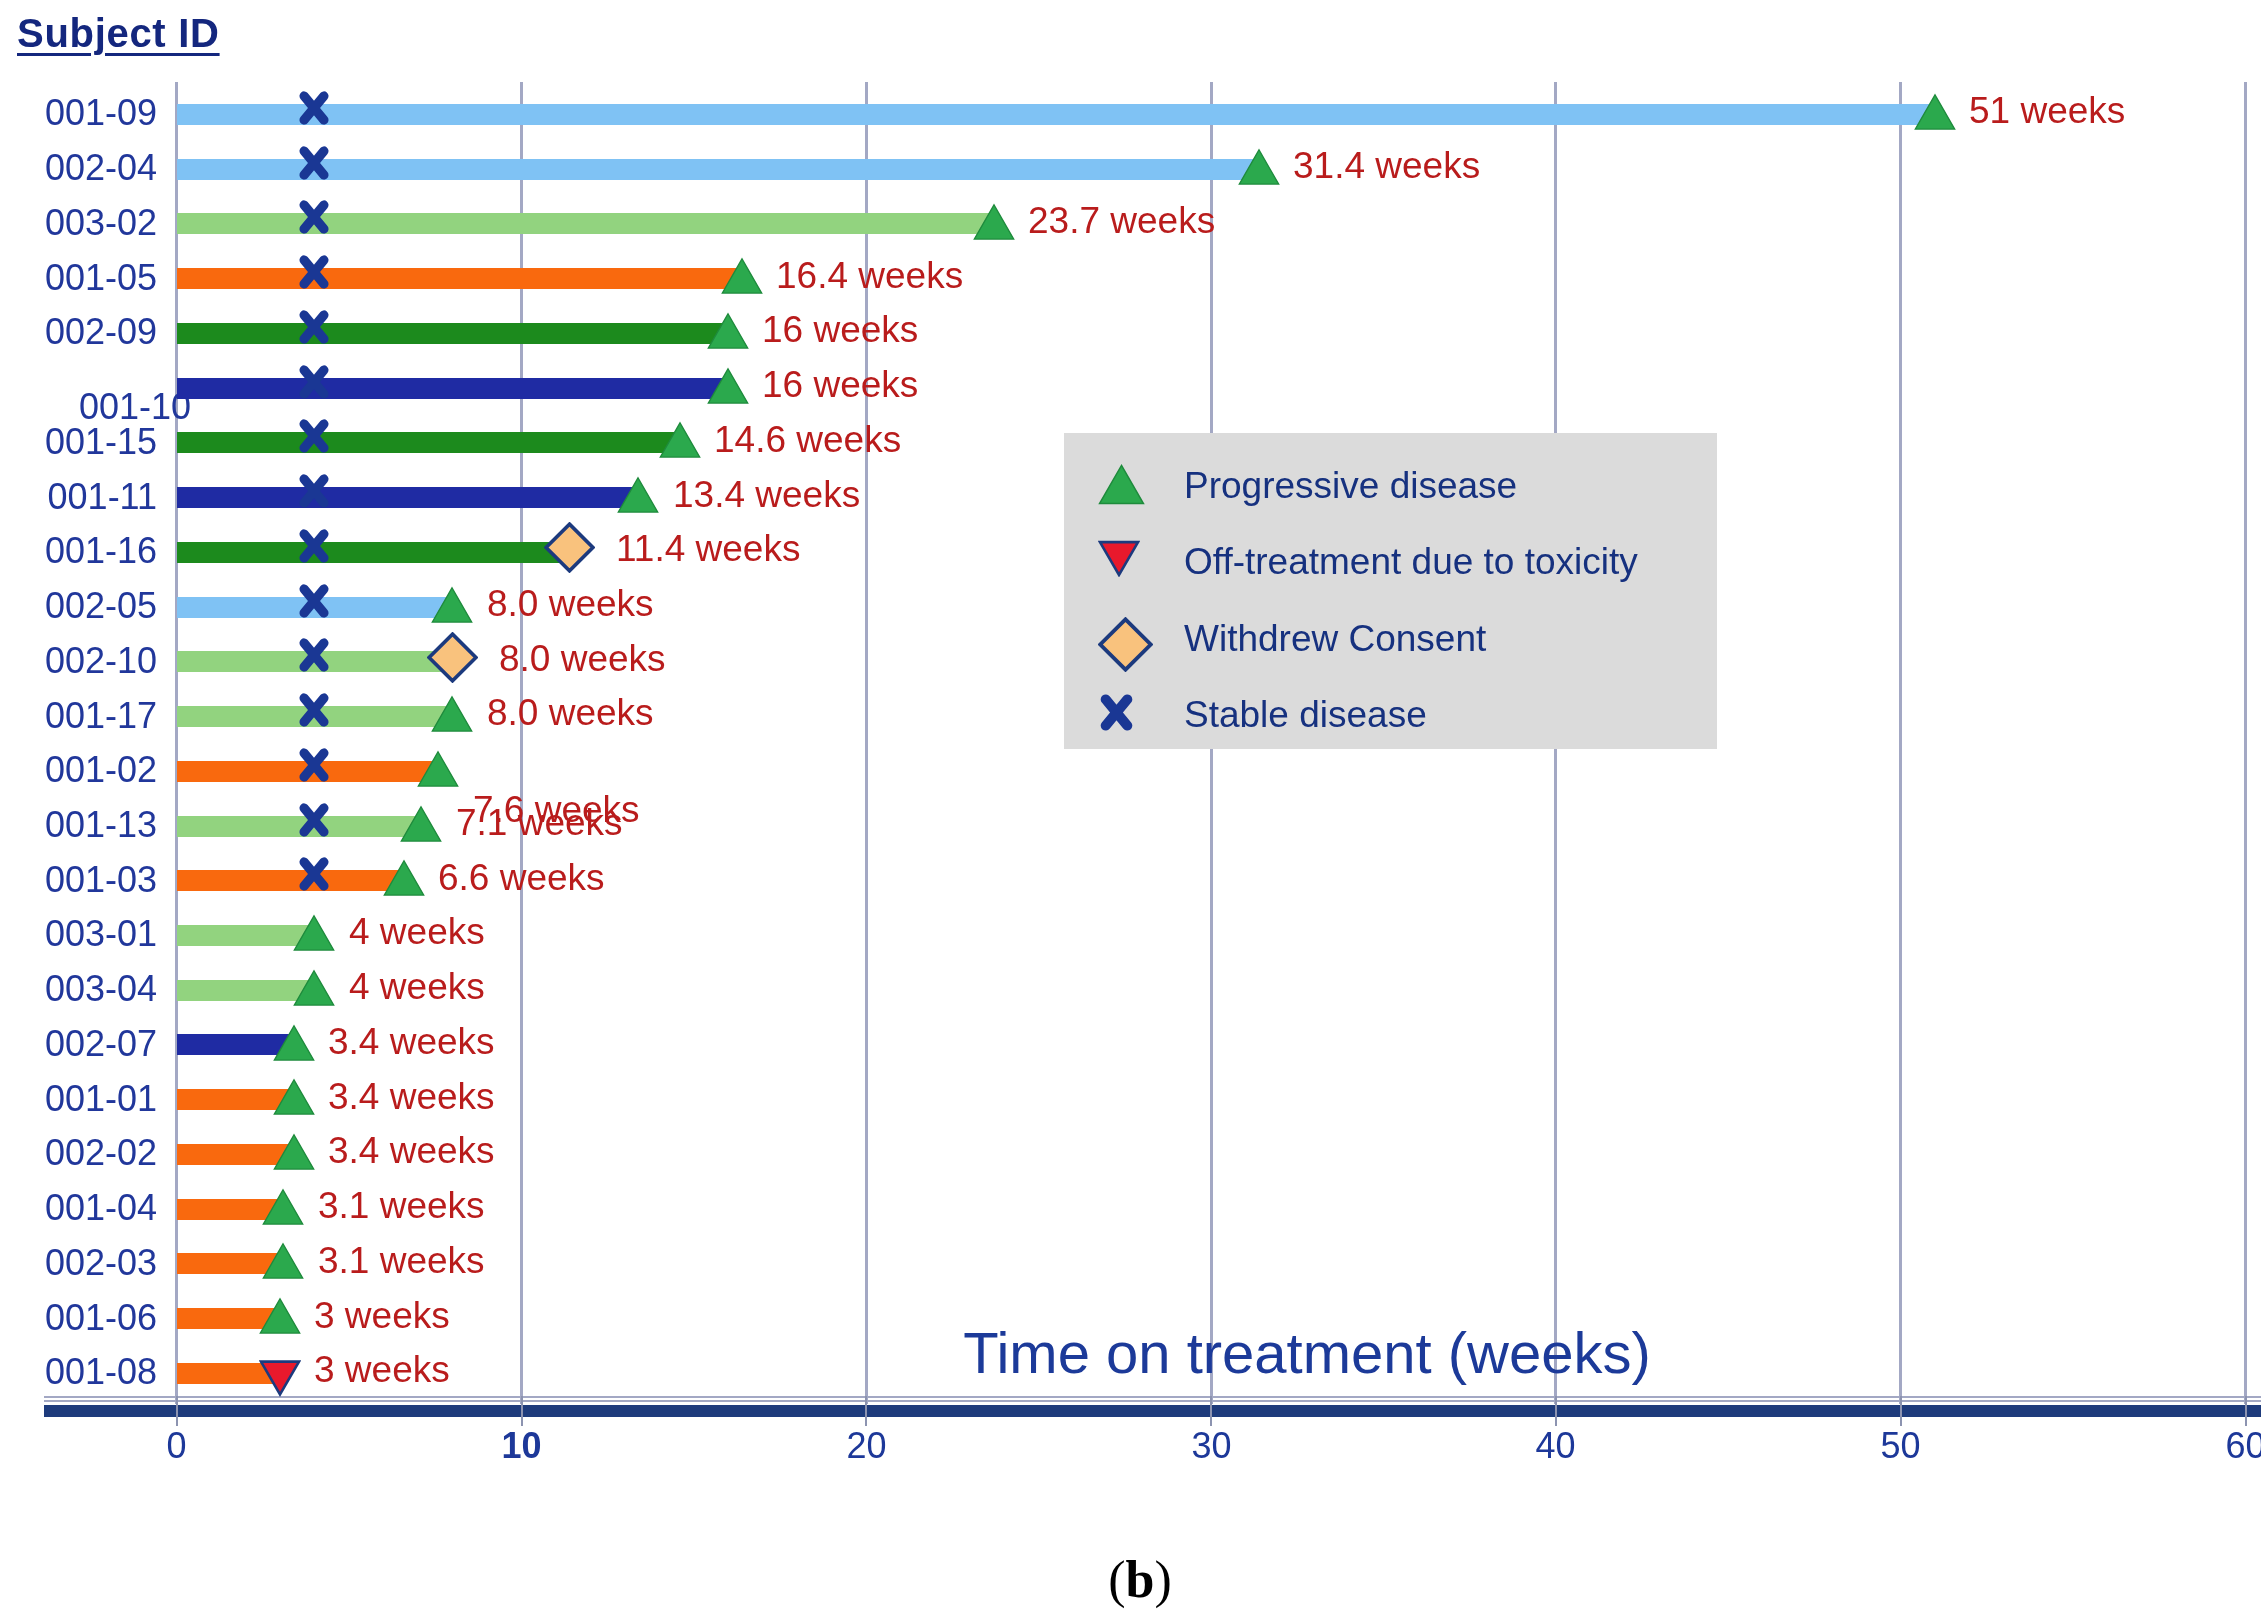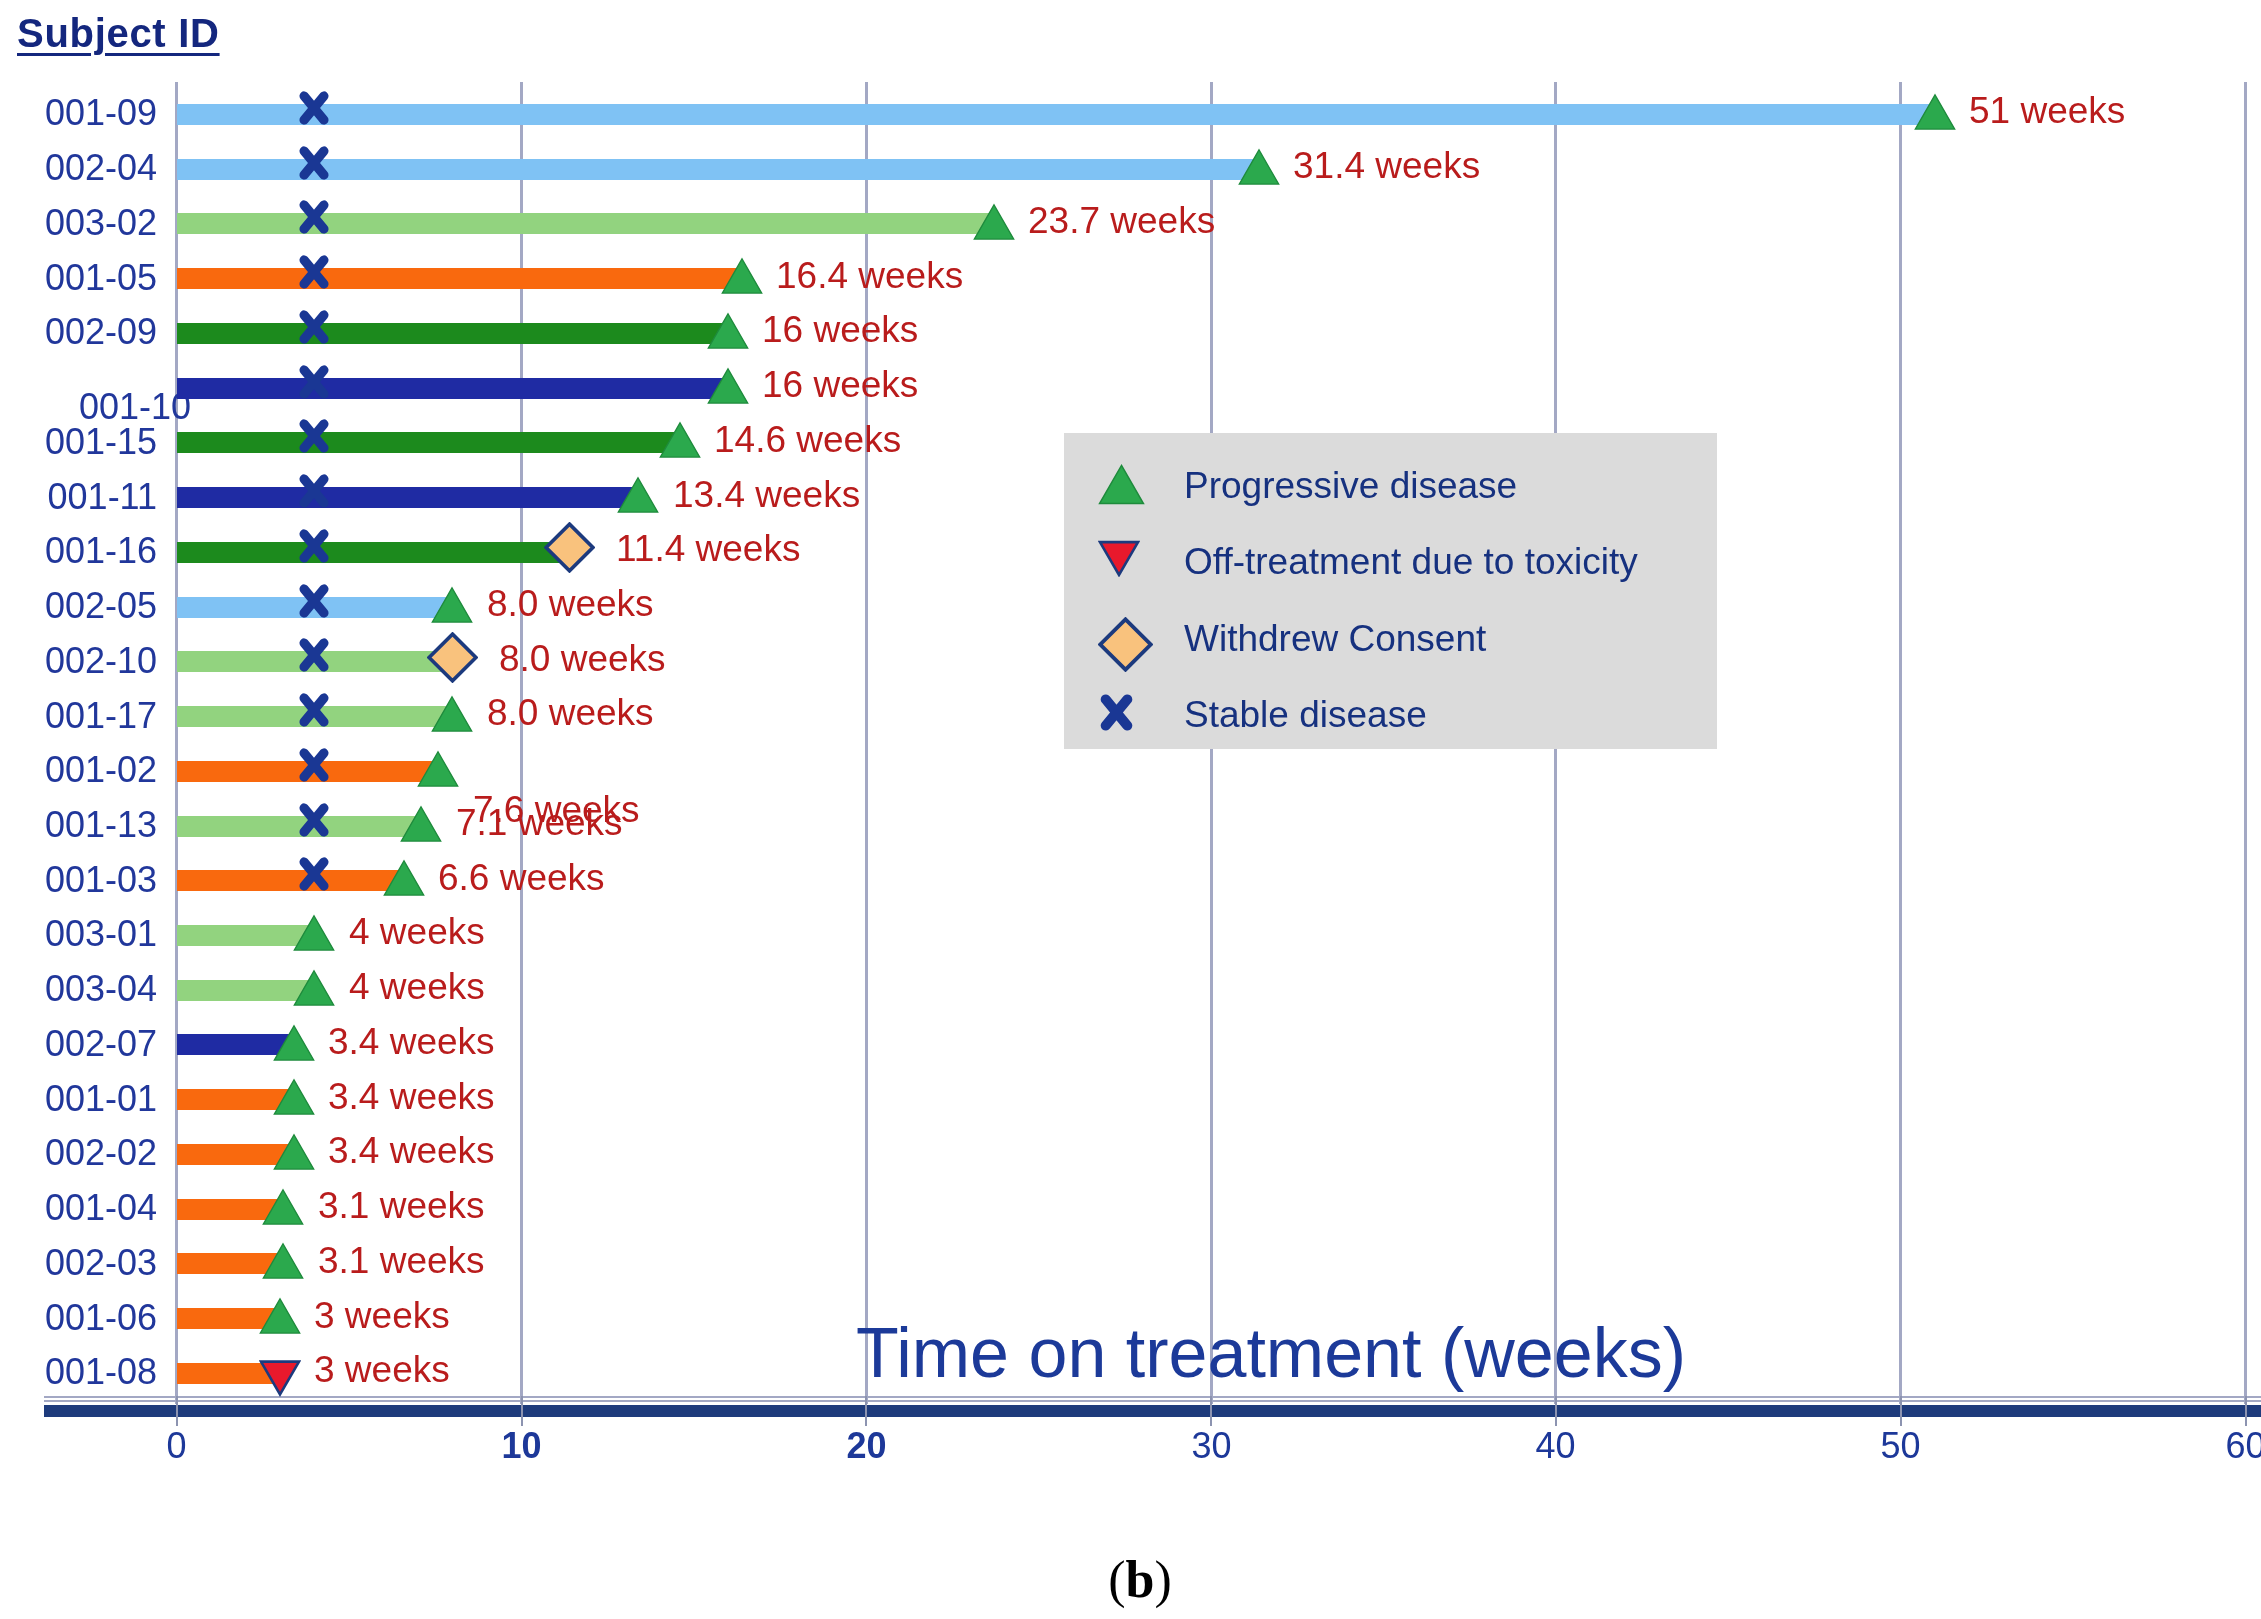--- a/index.html
+++ b/index.html
@@ -15,22 +15,22 @@
   .gridline{position:absolute;width:2.7px;background:#A3A8C4;z-index:1;}
   .tickstub{position:absolute;width:2.1px;background:#8C93B0;z-index:4;}
   .bar{position:absolute;height:20.5px;z-index:2;}
   .marker{position:absolute;z-index:3;line-height:0;}
   .rowlabel{position:absolute;left:0;width:157px;text-align:right;font-size:36px;line-height:37px;color:#21379B;z-index:2;}
   .vallabel{position:absolute;font-size:37px;line-height:37px;color:#b91c1c;white-space:nowrap;z-index:3;}
   .axis-gray{position:absolute;left:44px;width:2217px;height:2.1px;background:#A3A8C4;z-index:2;}
   .axis-band{position:absolute;left:44px;width:2217px;background:#1E3B7C;z-index:3;}
   .ticklabel{position:absolute;width:137px;text-align:center;font-size:36px;line-height:37px;color:#1D3899;z-index:2;}
   .axis-title{
-    position:absolute;left:1271px;top:1319px;transform:translateX(-50%);
-    font-size:70px;line-height:68px;color:#1C3A99;white-space:nowrap;z-index:2;
+    position:absolute;left:1307px;top:1319px;transform:translateX(-50%);
+    font-size:58px;line-height:68px;color:#1C3A99;white-space:nowrap;z-index:2;
   }
   .legend{position:absolute;background:#DBDBDB;z-index:5;}
   .legend .lrow{position:absolute;left:0;width:100%;}
   .legend .licon{position:absolute;line-height:0;}
   .legend .ltext{position:absolute;font-size:37px;line-height:38px;color:#16317F;white-space:nowrap;}
   .caption{
     position:absolute;left:1140px;top:1552px;transform:translateX(-50%);
     font-family:"Liberation Serif", serif;font-size:52px;line-height:55px;color:#000000;white-space:nowrap;z-index:2;
   }
   .caption .b{font-weight:bold;}
@@ -296,21 +296,21 @@
         <div class="vallabel" style="left: 314px; top: 1351px;">3 weeks</div>
       </div>
     </div>
 
   <div class="axis-gray" style="top:1396px"></div>
   <div class="axis-gray" style="top:1400px"></div>
   <div class="axis-band" style="top:1405px;height:11.6px"></div>
   <div id="ticks">
       <div class="ticklabel" style="left: 108px; top: 1427px;">0</div>
       <div class="ticklabel" style="left: 453px; top: 1427px; font-weight: bold;">10</div>
-      <div class="ticklabel" style="left: 798px; top: 1427px; font-weight: bold;">20</div>
+      <div class="ticklabel" style="left: 798px; top: 1427px;">20</div>
       <div class="ticklabel" style="left: 1143px; top: 1427px;">30</div>
       <div class="ticklabel" style="left: 1487px; top: 1427px;">40</div>
       <div class="ticklabel" style="left: 1832px; top: 1427px;">50</div>
       <div class="ticklabel" style="left: 2177px; top: 1427px;">60</div>
     </div>
 
   <div class="axis-title">Time on treatment (weeks)</div>
 
   <div class="legend" id="legend-markers" style="left:1064px;top:433px;width:653px;height:316px">
       <div class="lrow">

